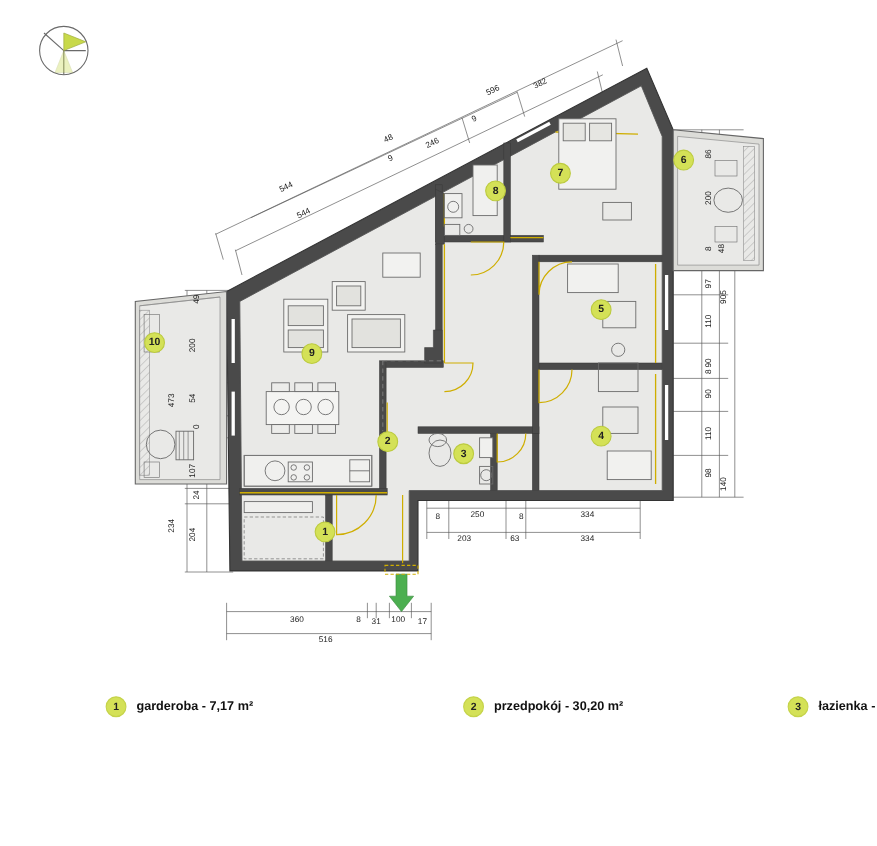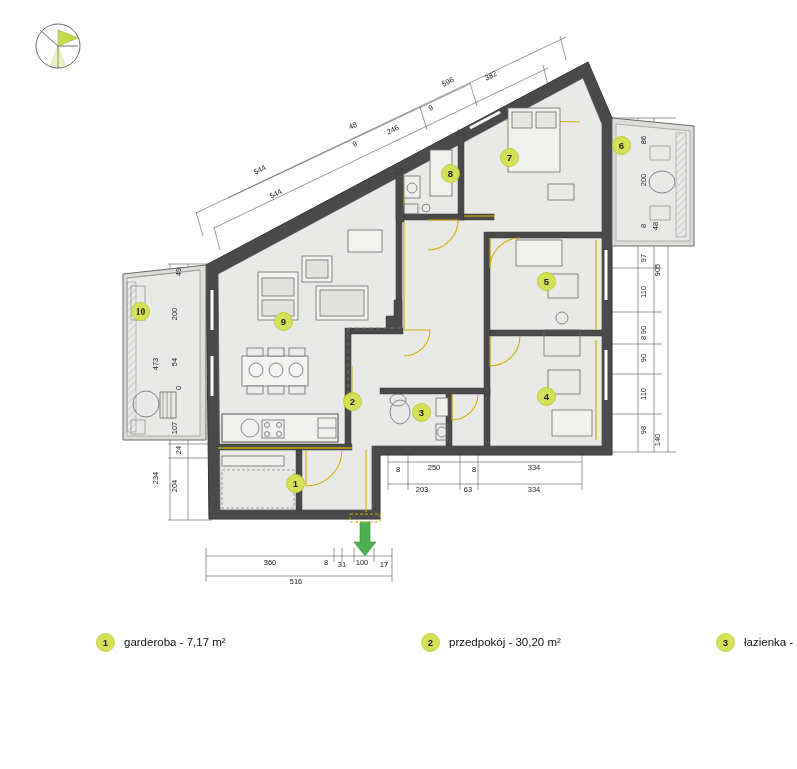--- a/index.html
+++ b/index.html
@@ -56,21 +56,21 @@
     background: #d4e157;
     color: #222;
     font-size: 9.5px;
     font-weight: bold;
     display: flex;
     align-items: center;
     justify-content: center;
     flex: 0 0 auto;
     border: 1px solid #c5d34a;
   }
-  .legend-label { white-space: nowrap; }
+  .legend-label { white-space: nowrap; font-weight: bold; }
   
   .room-marker {
     position: absolute;
     width: 17px;
     height: 17px;
     border-radius: 50%;
     background: #d4e157;
     border: 1px solid #bccb3f;
     color: #222;
     font-size: 9.5px;
@@ -400,21 +400,21 @@
   <div id="marker-layer">
       <div class="room-marker" style="left: 286px; top: 474px;">1</div>
       <div class="room-marker" style="left: 343px; top: 392px;">2</div>
       <div class="room-marker" style="left: 412px; top: 403px;">3</div>
       <div class="room-marker" style="left: 537px; top: 387px;">4</div>
       <div class="room-marker" style="left: 537px; top: 272px;">5</div>
       <div class="room-marker" style="left: 612px; top: 136px;">6</div>
       <div class="room-marker" style="left: 500px; top: 148px;">7</div>
       <div class="room-marker" style="left: 441px; top: 164px;">8</div>
       <div class="room-marker" style="left: 274px; top: 312px;">9</div>
-      <div class="room-marker" style="left: 131px; top: 302px; font-family: Liberation Serif, serif;">10</div>
+      <div class="room-marker" style="left: 131px; top: 302px;">10</div>
     </div>
 
   <div class="legend">
     <div class="legend-item">
       <span class="badge">1</span>
       <span class="legend-label">garderoba - 7,17 m²</span>
     </div>
     <div class="legend-item">
       <span class="badge">2</span>
       <span class="legend-label">przedpokój - 30,20 m²</span>

